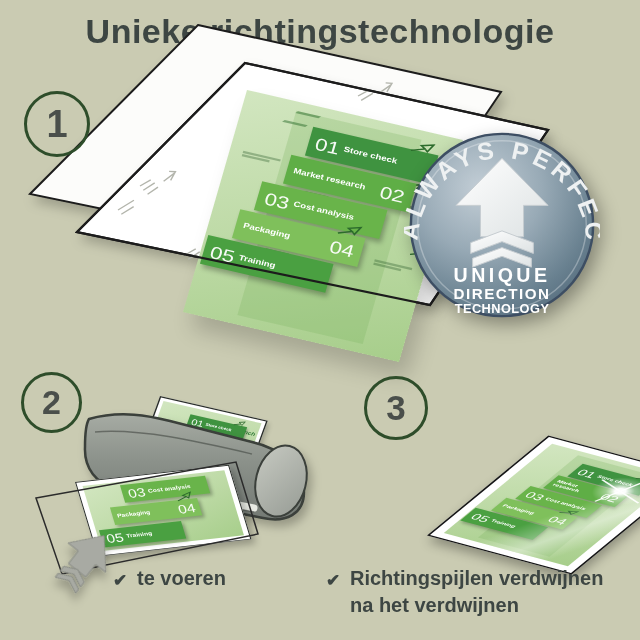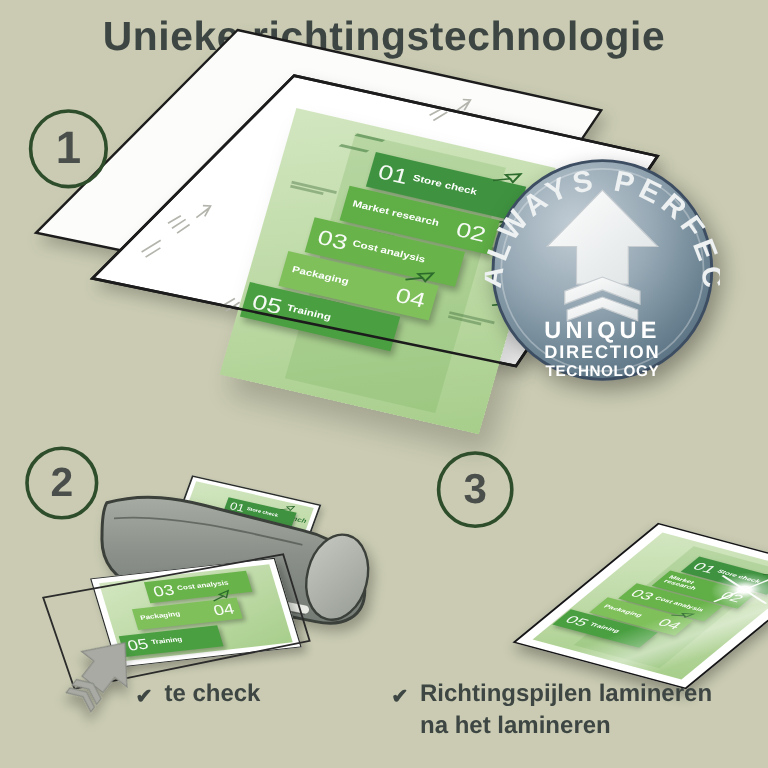--- a/index.html
+++ b/index.html
@@ -317,21 +317,21 @@
     <text x="100" y="175" text-anchor="middle" font-family="Liberation Sans, sans-serif" font-size="15.5" font-weight="bold" fill="#ffffff" letter-spacing="1.5">DIRECTION</text>
     <text x="100" y="190" text-anchor="middle" font-family="Liberation Sans, sans-serif" font-size="13" font-weight="bold" fill="#ffffff" letter-spacing="0.5">TECHNOLOGY</text>
   </svg>
 
   <div id="c1" class="step-circle">1</div>
   <div id="c2" class="step-circle">2</div>
   <div id="c3" class="step-circle">3</div>
 
   <div id="check1" class="check">
     <span class="mark">✔</span>
-    <span class="l2">te check</span>
+    <span class="l2">te voeren</span>
   </div>
   <div id="check2" class="check">
     <span class="mark">✔</span>
-    <span class="l1">Richtingspijlen lamineren</span>
-    <span class="l2">na het lamineren</span>
+    <span class="l1">Richtingspijlen verdwijnen</span>
+    <span class="l2">na het verdwijnen</span>
   </div>
 
 </div>
 
 </body></html>

